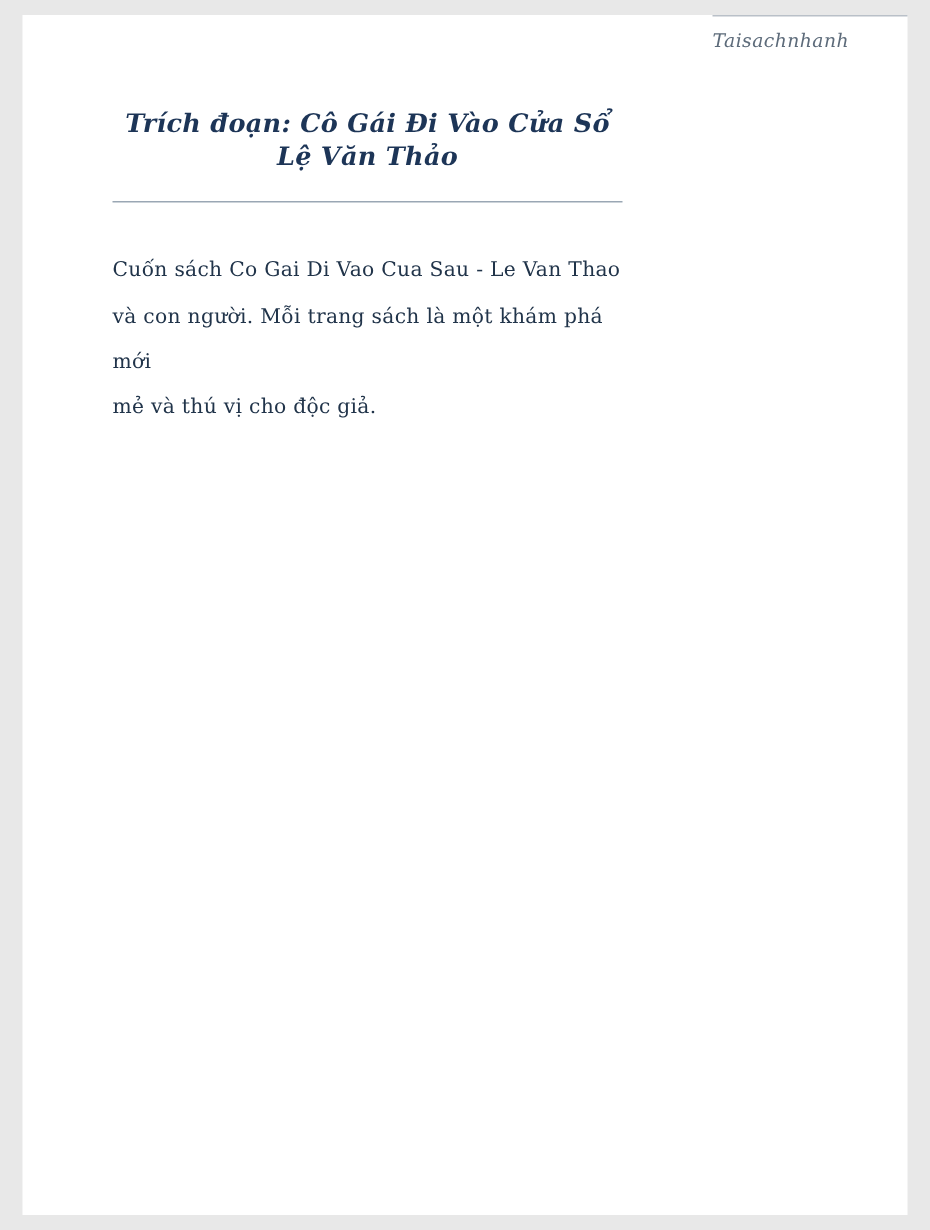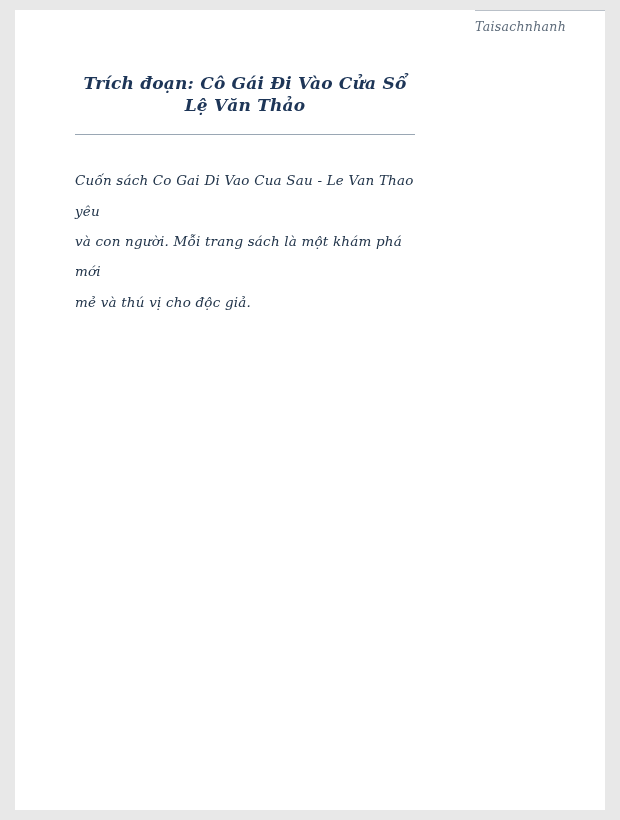--- a/index.html
+++ b/index.html
@@ -41,21 +41,20 @@
   }
   .title-rule {
     border: none;
     border-top: 1px solid #9aa7b4;
     margin: 18px 0 0 0;
     height: 0;
   }
   .doc-paragraph {
     margin-top: 30px;
     font-family: "DejaVu Serif", serif;
-    font-style: italic;
     font-size: 13.5px;
     color: #21344a;
     line-height: 2.25;
     letter-spacing: 0.2px;
   }
   .doc-paragraph .line {
     display: block;
     white-space: pre-wrap;
   }
   .footer {
@@ -84,21 +83,20 @@
 <div class="page">
 
   <div class="doc-body">
 
     <div class="doc-title">Trích đoạn: Cô Gái Đi Vào Cửa Sổ Lệ Văn Thảo</div>
 
     <hr class="title-rule">
 
     <div class="doc-paragraph">
       <span class="line">Cuốn sách Co Gai Di Vao Cua Sau - Le Van Thao</span>
-      <span class="line">yêu</span>
       <span class="line">và con người. Mỗi trang sách là một khám phá</span>
       <span class="line">mới</span>
       <span class="line">mẻ và thú vị cho độc giả.</span>
     </div>
 
   </div>
 
   <div class="footer">
     <hr class="footer-rule">
     <div class="footer-text">Taisachnhanh</div>

